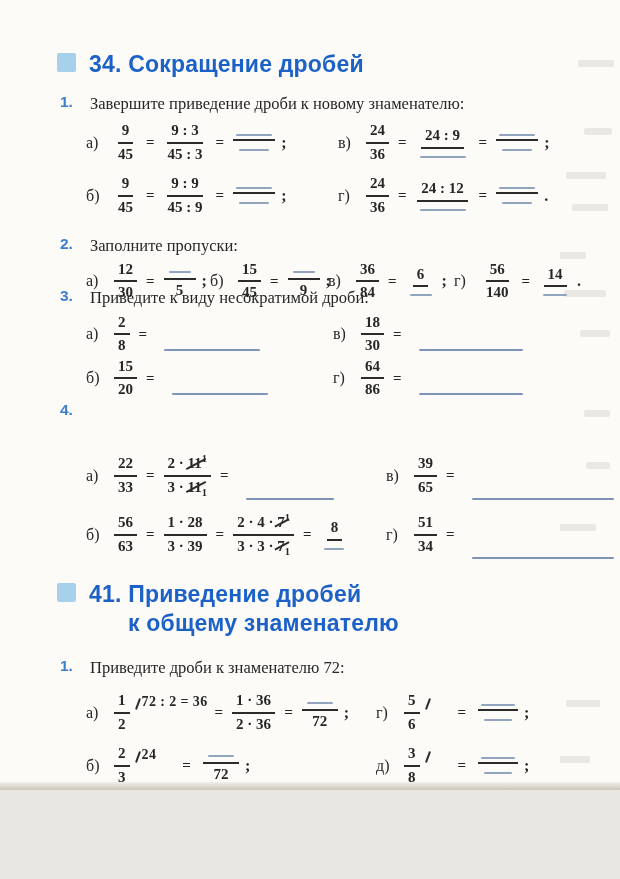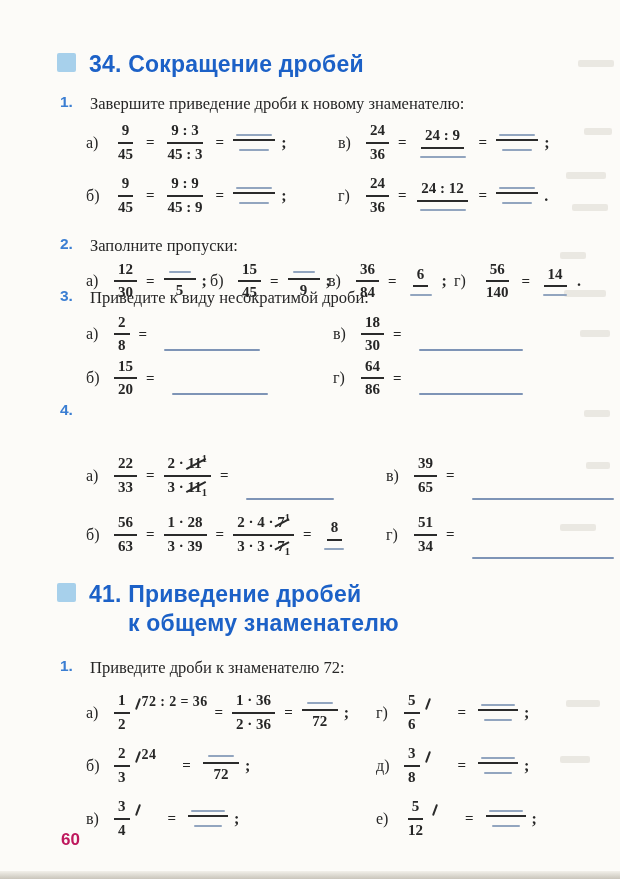--- a/index.html
+++ b/index.html
@@ -1,16 +1,16 @@
 <!DOCTYPE html>
 <html><head>
 <meta charset="utf-8">
 <style>
   html,body{margin:0;padding:0;background:#e9e7e2;}
-  .page{position:relative;width:620px;height:879px;background:#fcfbf8;
+  .page{position:relative;width:620px;height:790px;background:#fcfbf8;
         font-family:"Liberation Serif",serif;color:#262626;overflow:hidden;}
   .abs{position:absolute;}
 
   
   .sec-header{display:flex;align-items:flex-start;gap:13px;}
   .sq{width:19px;height:19px;background:#a7d0eb;border-radius:2px;flex:none;margin-top:3px;}
   .sec-title{font-family:"Liberation Sans",sans-serif;font-weight:700;color:#1c61c7;
              font-size:23px;line-height:1.25;letter-spacing:.2px;}
   .sec-title .l2{padding-left:39px;}
 

